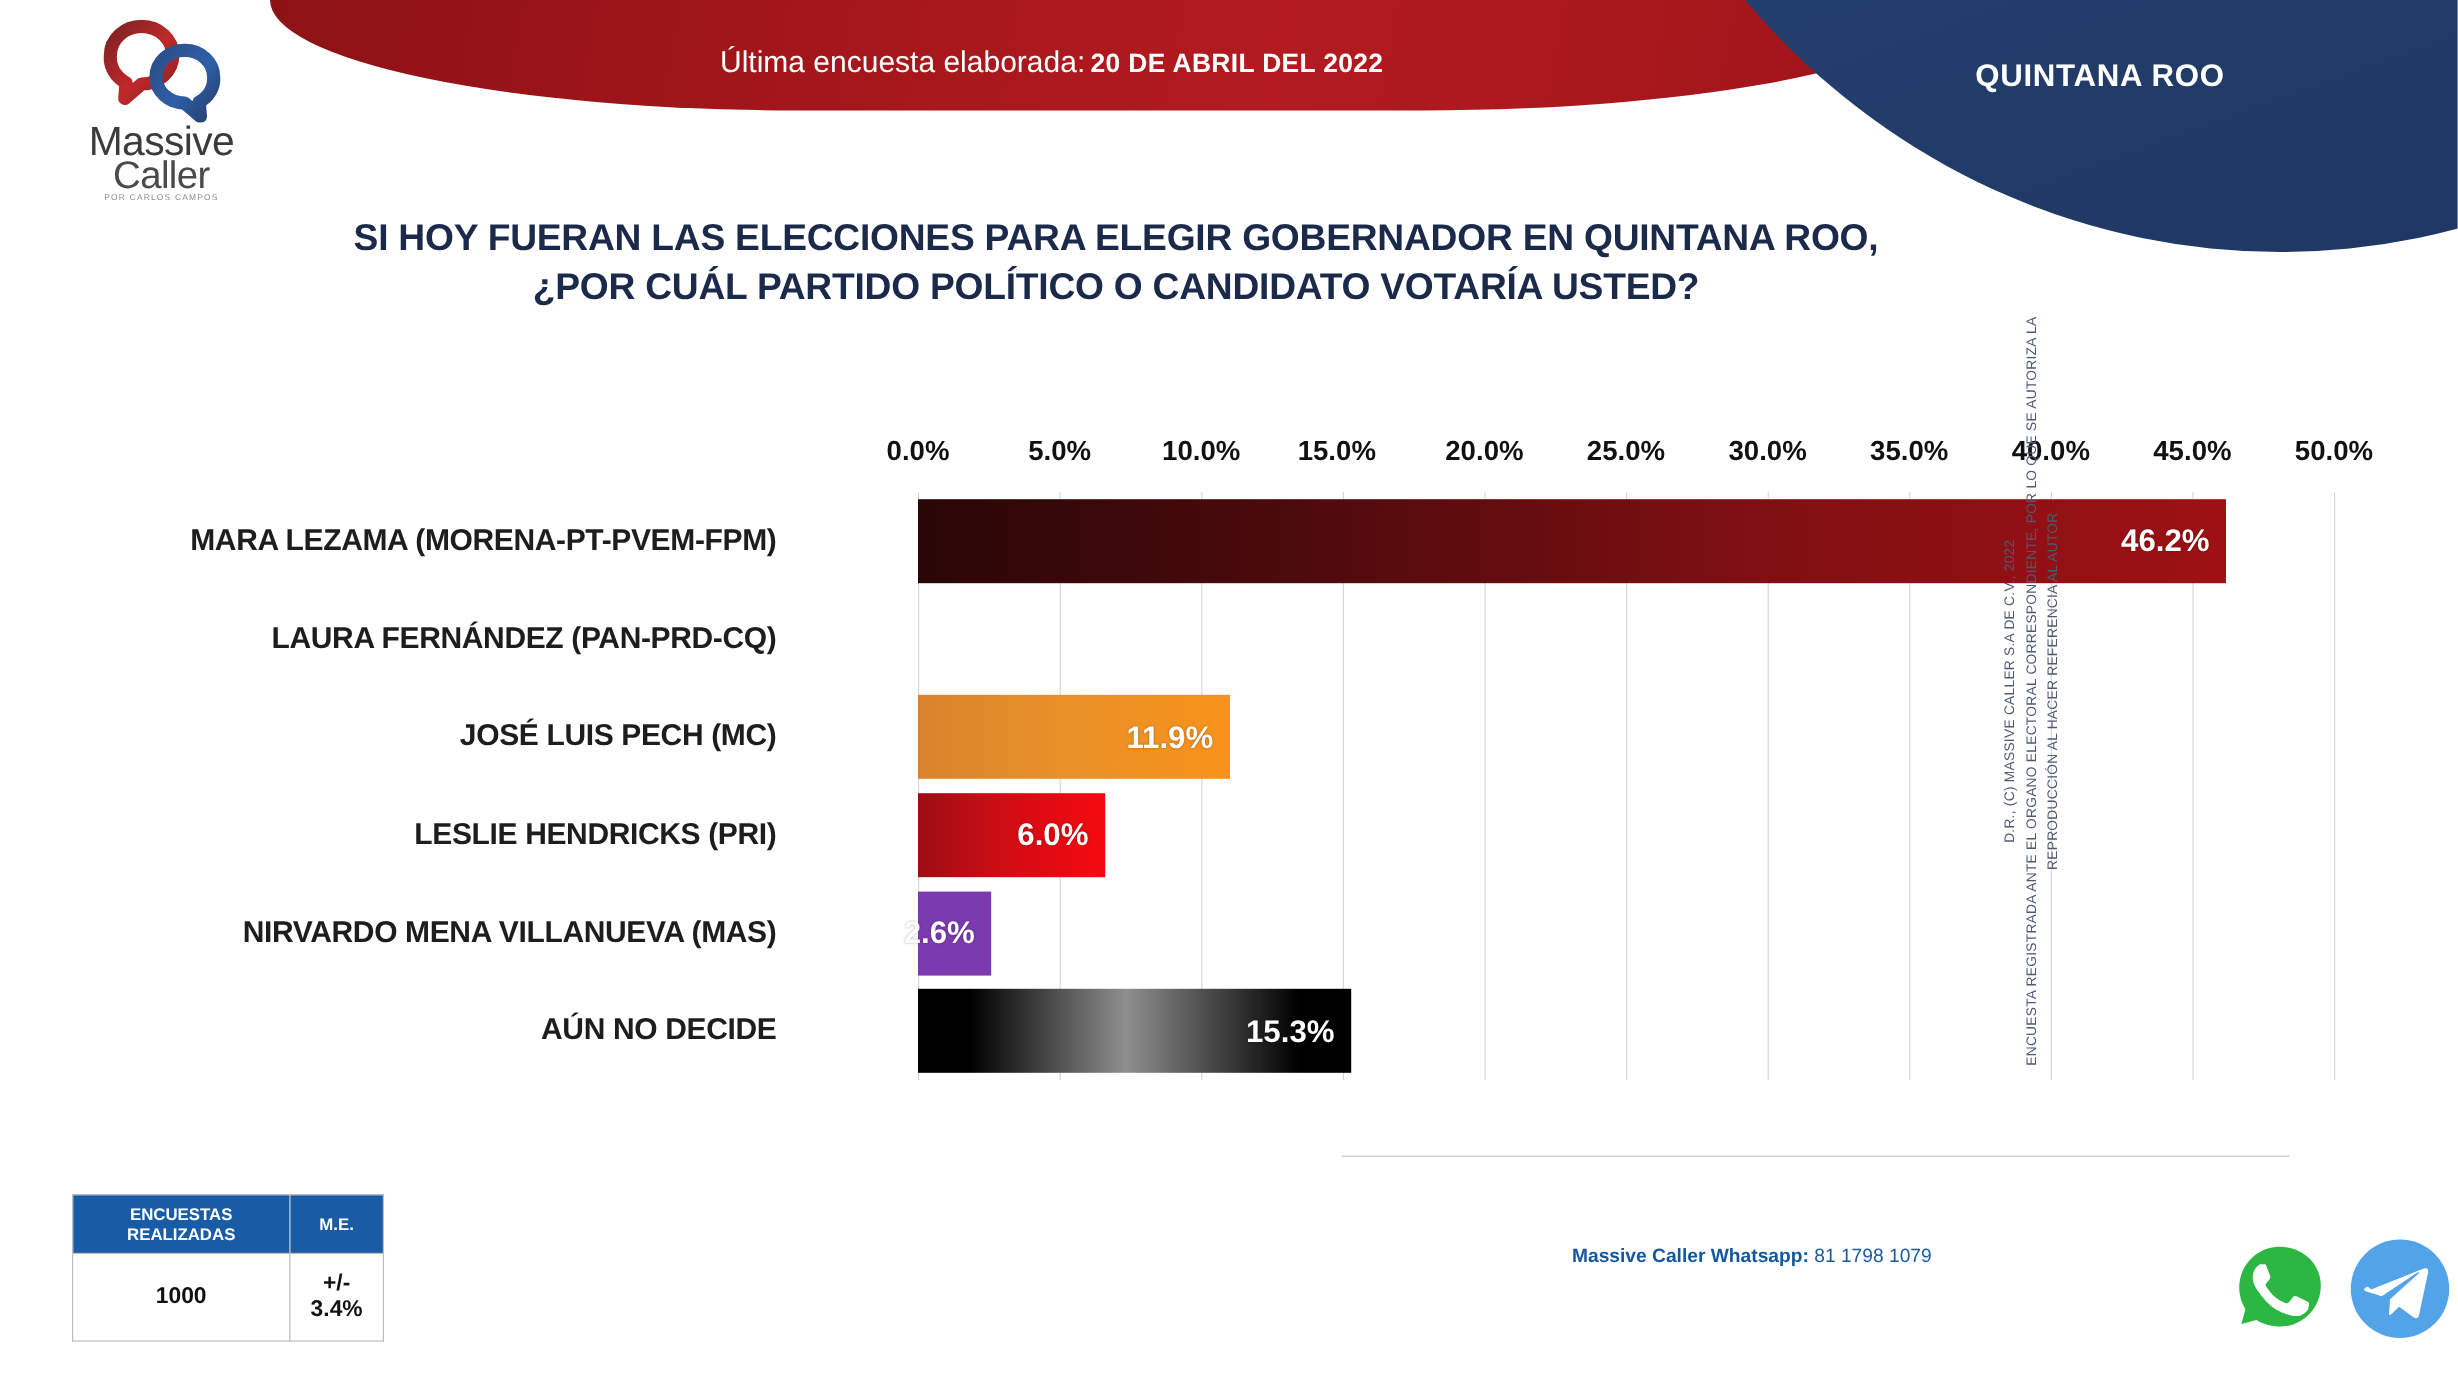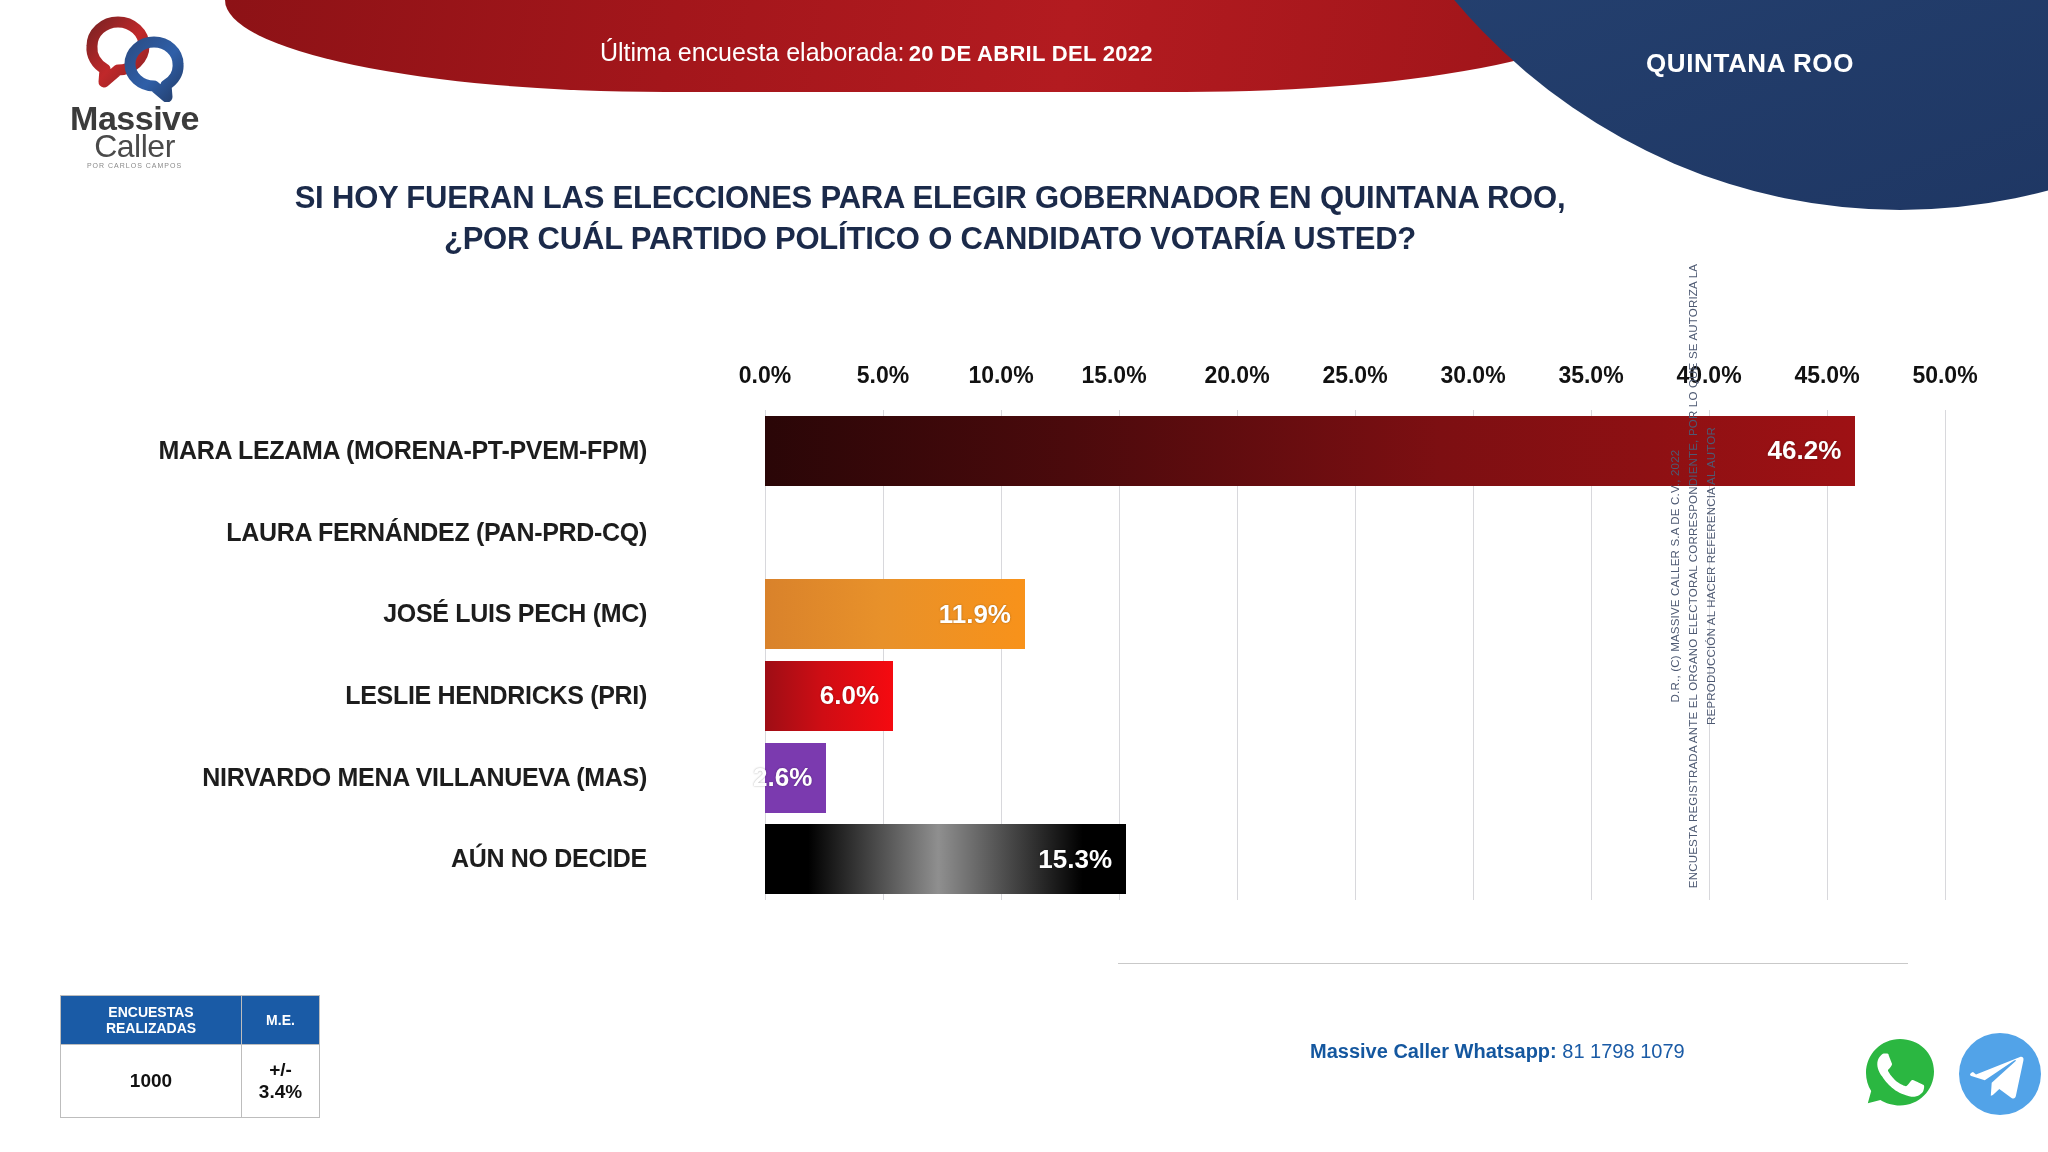--- a/index.html
+++ b/index.html
@@ -38,21 +38,21 @@
 
   .state-name{
     position:absolute;left:1600px;top:48px;width:300px;text-align:center;
     color:#ffffff;font-size:26px;font-weight:700;letter-spacing:.6px;
   }
 
   
   .logo{position:absolute;left:62px;top:12px;width:145px;height:150px;}
   .logo-mark{position:absolute;left:18px;top:4px;width:110px;height:86px;}
   .logo-txt1{position:absolute;left:0;top:90px;width:145px;text-align:center;
-    font-size:34px;font-weight:700;color:#3b3b3b;line-height:.95;letter-spacing:-.5px;}
+    font-size:34px;font-weight:400;color:#3b3b3b;line-height:.95;letter-spacing:-.5px;}
   .logo-txt2{position:absolute;left:0;top:119px;width:145px;text-align:center;
     font-size:32px;font-weight:400;color:#4a4a4a;line-height:.95;letter-spacing:-.5px;}
   .logo-sub{position:absolute;left:0;top:150px;width:145px;text-align:center;
     font-size:7px;color:#8a8a8a;letter-spacing:1px;}
 
   
   .chart-title{
     position:absolute;left:80px;top:178px;width:1700px;text-align:center;
     color:#1b2a4a;font-weight:700;font-size:31px;line-height:1.32;
     letter-spacing:-.2px;
@@ -89,21 +89,21 @@
   }
   .stats-table th{
     background:#1a5ba6;color:#fff;font-size:14px;font-weight:700;
     padding:8px 4px;border:1px solid #bdbdbd;line-height:1.15;text-align:center;
   }
   .stats-table td{
     background:#fff;color:#111;font-size:19px;font-weight:700;
     padding:14px 4px;border:1px solid #bdbdbd;text-align:center;
   }
 
-  .contact{position:absolute;left:1310px;top:1036px;font-size:20px;line-height:1.5;color:#1a5ba6;}
+  .contact{position:absolute;left:1310px;top:1036px;font-size:16px;line-height:1.5;color:#1a5ba6;}
   .contact b{color:#14579f;font-weight:700;}
   .contact span{font-weight:400;}
 
   .social{position:absolute;left:1855px;top:1028px;width:190px;height:90px;}
 
   .vert-note{
     position:absolute;right:4px;top:576px;
     transform-origin:center center;transform:translateY(-50%) rotate(-90deg);
     width:700px;text-align:center;
     color:#4e5a73;font-size:11.5px;letter-spacing:.2px;line-height:1.55;
@@ -189,21 +189,21 @@
       <div class="bar-row" style="top: 87.5px;">
         <div class="cat-label" style="top: 20px;">LAURA FERNÁNDEZ (PAN-PRD-CQ)</div>
       </div>
       <div class="bar-row" style="top: 169.167px;">
         <div class="bar" style="width: 260px; background: linear-gradient(90deg, rgb(217, 130, 43) 0%, rgb(232, 145, 42) 45%, rgb(248, 146, 26) 100%);">
           <span class="bar-val">11.9%</span>
         </div>
         <div class="cat-label" style="top: 20px;">JOSÉ LUIS PECH (MC)</div>
       </div>
       <div class="bar-row" style="top: 250.833px;">
-        <div class="bar" style="width: 128px; background: linear-gradient(90deg, rgb(158, 13, 21) 0%, rgb(207, 13, 20) 45%, rgb(245, 10, 16) 100%); align-items: center;">
+        <div class="bar" style="width: 156px; background: linear-gradient(90deg, rgb(158, 13, 21) 0%, rgb(207, 13, 20) 45%, rgb(245, 10, 16) 100%); align-items: center;">
           <span class="bar-val">6.0%</span>
         </div>
         <div class="cat-label" style="top: 20px;">LESLIE HENDRICKS (PRI)</div>
       </div>
       <div class="bar-row" style="top: 332.5px;">
         <div class="bar" style="width: 61.36px; background: linear-gradient(90deg, rgb(123, 58, 175) 0%, rgb(123, 58, 175) 100%);">
           <span class="bar-val">2.6%</span>
         </div>
         <div class="cat-label" style="top: 20px;">NIRVARDO MENA VILLANUEVA (MAS)</div>
       </div>

